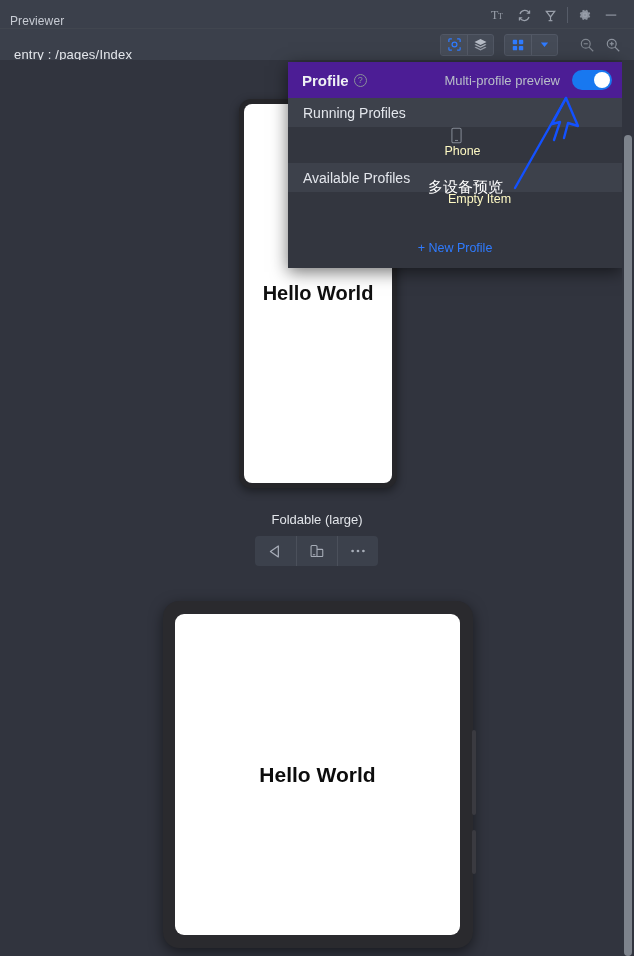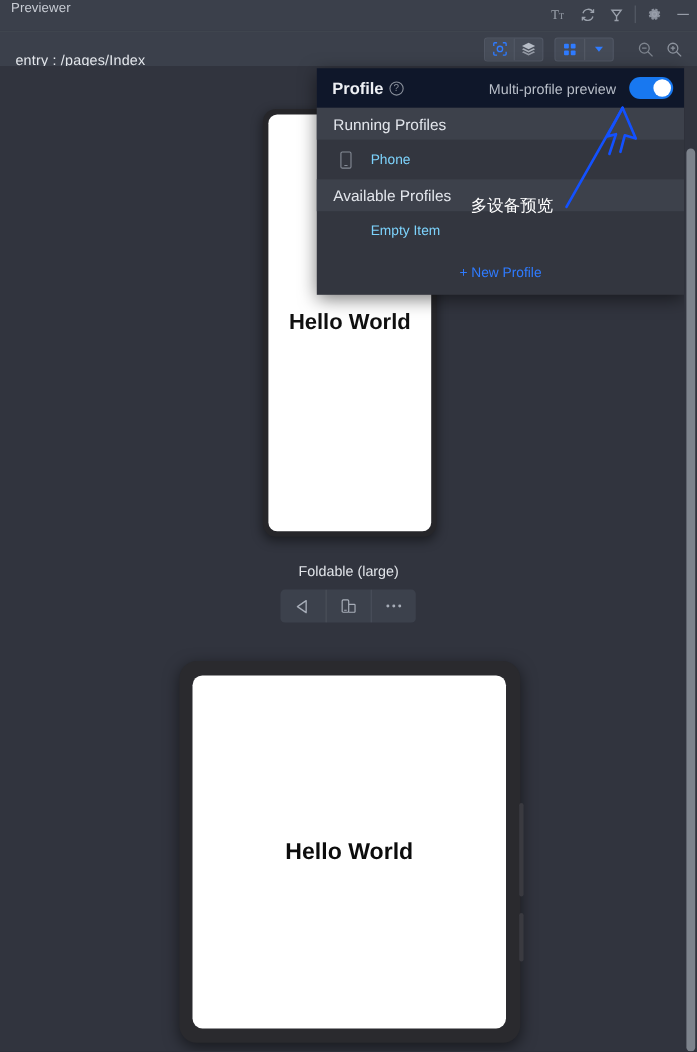--- a/index.html
+++ b/index.html
@@ -22,22 +22,22 @@
   }
 
   
   .titlebar {
     position: absolute;
     top: 0; left: 0;
     width: 634px;
     height: 28px;
     background: #3b404b;
     display: flex;
-    align-items: flex-start;
-    padding: 0 0 0 10px;
+    align-items: flex-end;
+    padding: 0 10px 0 10px;
   }
   .titlebar-title {
     font-size: 12px;
     color: #c8ccd4;
     letter-spacing: .1px;
     flex: 1;
   }
   .tb-icons { display: flex; align-items: center; gap: 0; }
   .tb-btn {
     width: 26px; height: 26px;
@@ -199,21 +199,21 @@
   .profile-panel {
     position: absolute;
     left: 288px; top: 62px;
     width: 334px;
     background: #33363f;
     box-shadow: 0 4px 16px rgba(0,0,0,.55);
     z-index: 40;
   }
   .pp-header {
     height: 36px;
-    background: #0f172a;
+    background: #4c1d95;
     display: flex;
     align-items: center;
     padding: 0 10px 0 14px;
   }
   .pp-title {
     font-size: 15px;
     font-weight: bold;
     color: #eef0f4;
     margin-right: 5px;
   }
@@ -255,21 +255,22 @@
     padding-left: 15px;
     font-size: 14px;
     color: #e3e6ec;
   }
   .pp-item {
     height: 36px;
     display: flex;
     align-items: center;
     padding-left: 15px;
     font-size: 12.5px;
-    color: #7dd3fc;
+    color: #fef9c3;
+    flex-direction: column;
   }
   .pp-item .pp-icon {
     width: 22px;
     display: flex;
     align-items: center;
     justify-content: center;
     color: #858b96;
     margin-right: 12px;
   }
   .pp-item.indent { padding-left: 49px; }

